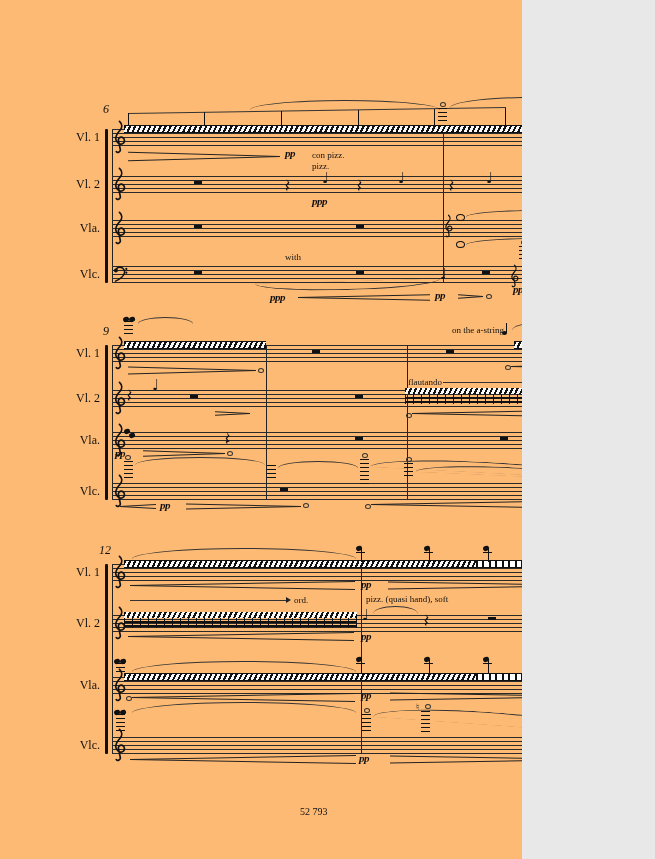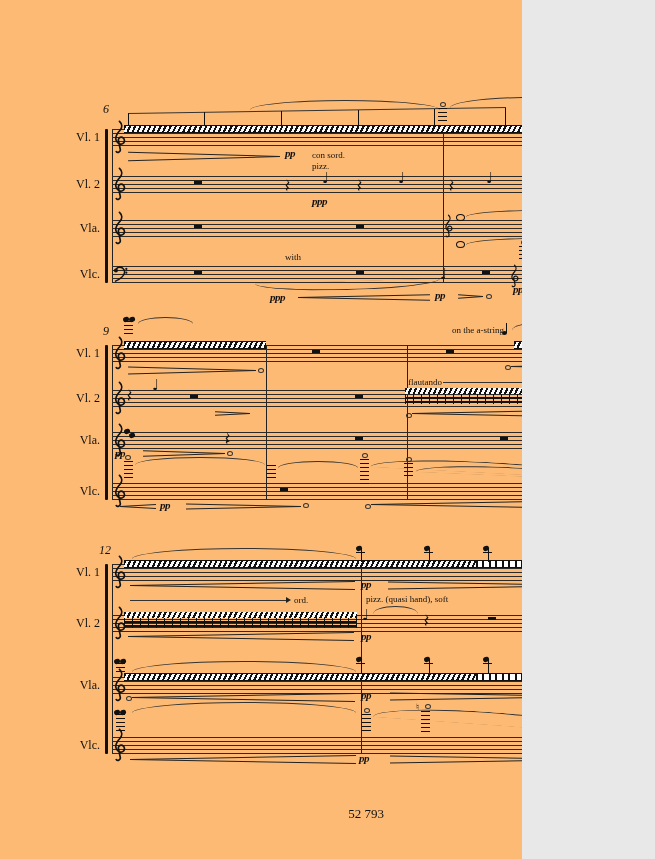--- a/index.html
+++ b/index.html
@@ -40,21 +40,21 @@
   .grace::before{content:"";position:absolute;left:0;bottom:0;width:5px;height:4px;background:#111;border-radius:50%}
   .grace::after{content:"";position:absolute;left:4px;top:0;width:1px;height:10px;background:#111}
   .arrowR{position:absolute;width:0;height:0;border-left:5px solid #222;border-top:3px solid transparent;border-bottom:3px solid transparent}
 </style>
 </head>
 <body>
 
 <div class="page">
 
   <div class="abs" style="left:588px;top:29px;font-size:12.5px">11</div>
-  <div class="abs" style="left:300px;top:806px;width:84px;text-align:right;font-size:13px">52 793</div>
+  <div class="abs" style="left:300px;top:806px;width:84px;text-align:left;font-size:10px">52 793</div>
 
   <div class="mnum" style="left:103px;top:102px">6</div>
   <div class="bracket" style="left:105px;top:129px;height:154px"></div>
   <div class="bar" style="left:112px;top:129px;height:154px"></div>
   <div class="bar" style="left:443px;top:129px;height:154px"></div>
   <div class="bar" style="left:611px;top:129px;height:154px"></div>
 
   <div class="label" style="left:38px;top:130px">Vl. 1</div>
   <div class="label" style="left:38px;top:177px">Vl. 2</div>
   <div class="label" style="left:38px;top:221px">Vla.</div>
@@ -110,21 +110,21 @@
       <path d="M1.5 0 L4.5 3.8 L2 6.4 L4.8 10 C2.6 9.2 1.4 10.2 2.6 12.6 C0.4 11 0.2 8.6 2.4 9.2 L0.6 6.2 L3 3.6 Z" fill="#111"></path>
     </svg>
   <span class="qnote" style="left:486px;top:171px">♩</span>
   <svg class="abs" style="left:523px;top:179px" width="6" height="13" viewBox="0 0 6 13">
       <path d="M1.5 0 L4.5 3.8 L2 6.4 L4.8 10 C2.6 9.2 1.4 10.2 2.6 12.6 C0.4 11 0.2 8.6 2.4 9.2 L0.6 6.2 L3 3.6 Z" fill="#111"></path>
     </svg>
   <span class="qnote" style="left:560px;top:171px">♩</span>
   <svg class="abs" style="left:596px;top:179px" width="6" height="13" viewBox="0 0 6 13">
       <path d="M1.5 0 L4.5 3.8 L2 6.4 L4.8 10 C2.6 9.2 1.4 10.2 2.6 12.6 C0.4 11 0.2 8.6 2.4 9.2 L0.6 6.2 L3 3.6 Z" fill="#111"></path>
     </svg>
-  <div class="dir" style="left:312px;top:150px">con sord.</div>
+  <div class="dir" style="left:312px;top:150px">con pizz.</div>
   <div class="dir" style="left:312px;top:161px">pizz.</div>
   <div class="dyn" style="left:312px;top:196px">ppp</div>
 
   <div class="wrest" style="left:194px;top:225px"></div>
   <div class="wrest" style="left:356px;top:225px"></div>
   <svg class="abs" style="left:444px;top:213px" width="9" height="26" viewBox="0 0 20 52">
       <path d="M10 2 C14.5 6 14.5 11.5 10.5 16 C5 22 3.5 26 4.5 30 C5.8 35.5 11 38.5 15 36.2 C18.8 34 18.3 28.2 14.4 26.6 C10.8 25.2 7.6 28 8.4 31.6 L11.2 45 C12 48.6 7.2 51.4 5 48.4" fill="none" stroke="#111" stroke-width="2.6" stroke-linecap="round"></path>
     </svg>
   <div class="wnote" style="left:456px;top:214px"></div>
   <div class="wnote" style="left:456px;top:241px"></div>

